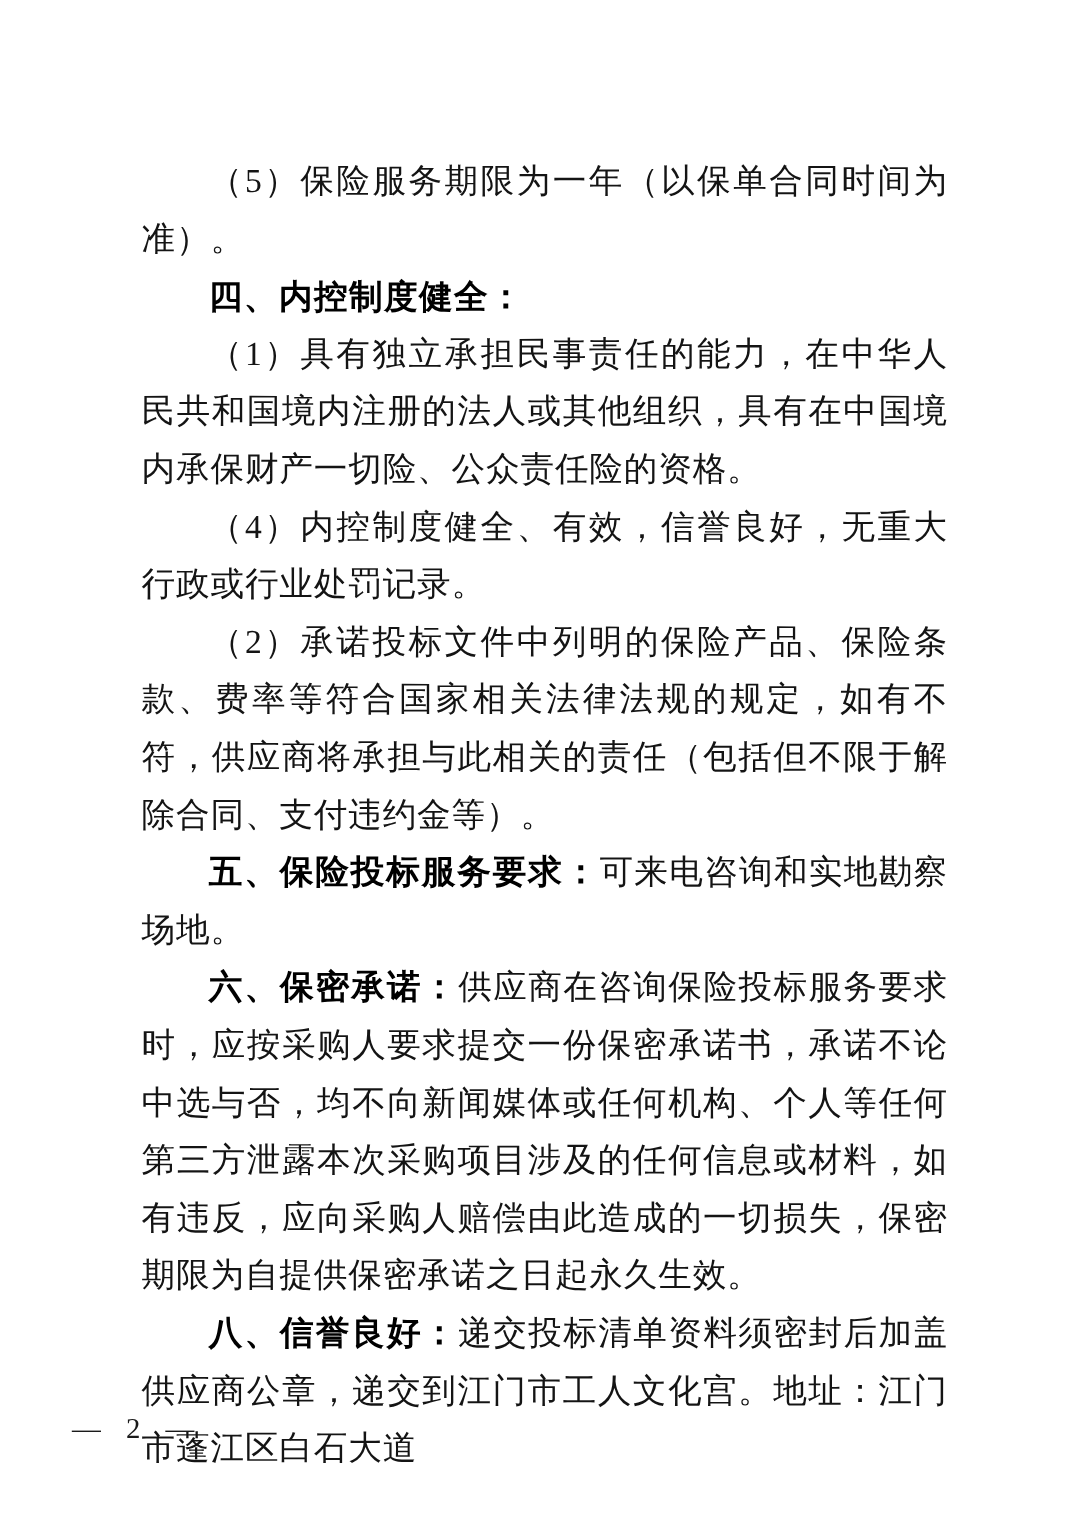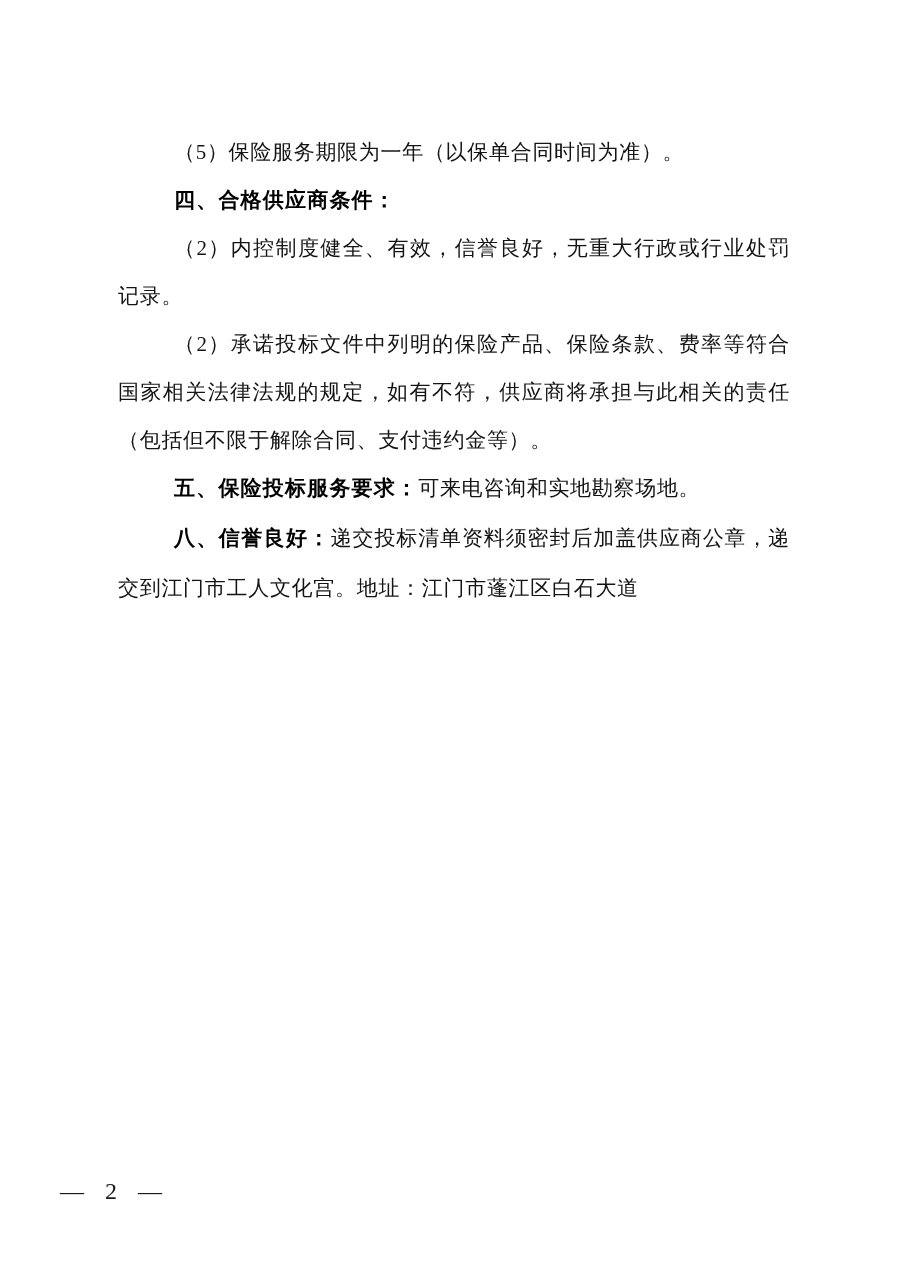--- a/index.html
+++ b/index.html
@@ -30,33 +30,33 @@
   
   .doc-body {
     position: absolute;
     left: 118px;
     top: 128px;
     width: 672px;
   }
 
   .para {
     margin: 0;
-    font-size: 21px;
+    font-size: 28px;
     line-height: 48px;
     letter-spacing: 0.7px;
     text-align: justify;
     text-justify: inter-ideograph;
     text-indent: 56px;
     color: #141414;
     font-weight: 400;
   }
 
   
   .hd {
-    font-family: Liberation Mono, monospace;
+    font-family: Liberation Serif, serif;
     font-weight: 700;
     letter-spacing: 1.2px;
     color: #000000;
   }
 
   
   .para.heading-line {
     font-family: "Liberation Sans", "DejaVu Sans", sans-serif;
     font-weight: 700;
     letter-spacing: 1.2px;
@@ -78,29 +78,31 @@
 </style>
 </head>
 <body>
 
 <div class="page">
 
   <div class="doc-body">
 
     <p class="para">（5）保险服务期限为一年（以保单合同时间为准）。</p>
 
-    <p class="para heading-line">四、合格供应商条件：</p>
+    <p class="para heading-line">四、内控制度健全：</p>
 
+    <p class="para">（1）具有独立承担民事责任的能力，在中华人民共和国境内注册的法人或其他组织，具有在中国境内承保财产一切险、公众责任险的资格。</p>
 
-    <p class="para">（2）内控制度健全、有效，信誉良好，无重大行政或行业处罚记录。</p>
+    <p class="para">（4）内控制度健全、有效，信誉良好，无重大行政或行业处罚记录。</p>
 
     <p class="para">（2）承诺投标文件中列明的保险产品、保险条款、费率等符合国家相关法律法规的规定，如有不符，供应商将承担与此相关的责任（包括但不限于解除合同、支付违约金等）。</p>
 
     <p class="para"><span class="hd">五、保险投标服务要求：</span><span>可来电咨询和实地勘察场地。</span></p>
 
+    <p class="para"><span class="hd">六、保密承诺：</span><span>供应商在咨询保险投标服务要求时，应按采购人要求提交一份保密承诺书，承诺不论中选与否，均不向新闻媒体或任何机构、个人等任何第三方泄露本次采购项目涉及的任何信息或材料，如有违反，应向采购人赔偿由此造成的一切损失，保密期限为自提供保密承诺之日起永久生效。</span></p>
 
 
     <p class="para"><span class="hd">八、信誉良好：</span><span>递交投标清单资料须密封后加盖供应商公章，递交到江门市工人文化宫。地址：江门市蓬江区白石大道</span></p>
 
   </div>
 
   <div class="footer">—  2  —</div>
 
 </div>
 

